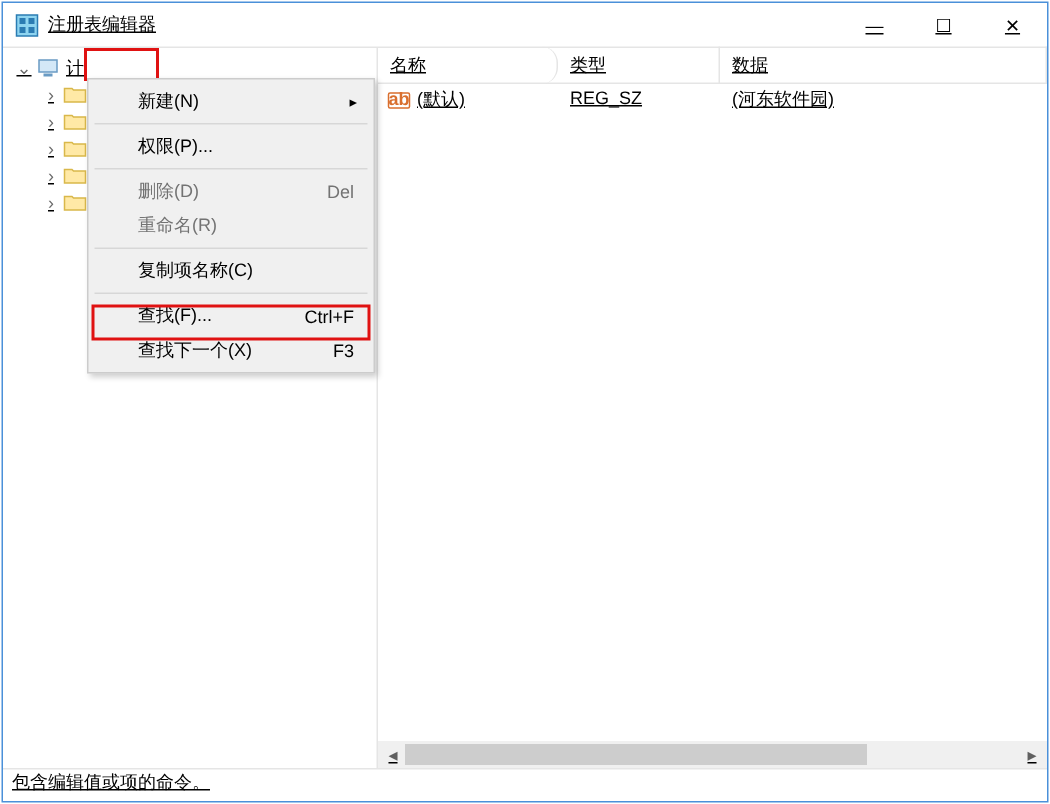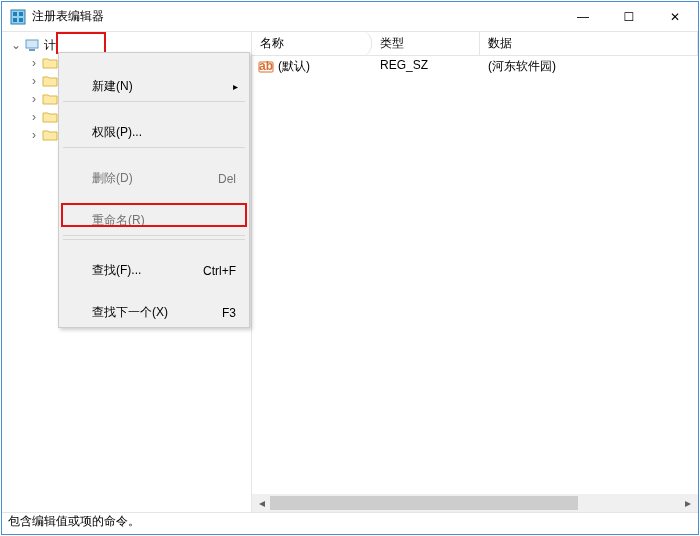--- a/index.html
+++ b/index.html
@@ -1,18 +1,18 @@
 <!DOCTYPE html>
 <html><head>
 <meta charset="utf-8">
 <style>
   * { margin: 0; padding: 0; box-sizing: border-box; font-family: "Microsoft YaHei", "SimSun", sans-serif; font-size: 12px; }
   body { background: #ffffff; width: 700px; height: 536px; position: relative; overflow: hidden; }
   
-  .window { border: 1px solid #4a90d9; width: 698px; height: 534px; position: absolute; top: 1px; left: 1px; background: #fff; display: flex; flex-direction: column; }
+  .window { border: 1px solid #4a90d9; width: 698px; height: 534px; position: absolute; top: 1px; left: 1px; background: #fff; display: flex; flex-direction: column; text-decoration: underline; }
   
   
   .titlebar { height: 30px; background: #fff; display: flex; align-items: center; padding-left: 8px; border-bottom: 1px solid #e5e5e5; }
   .title-icon { width: 16px; height: 16px; margin-right: 6px; }
   .title-text { flex: 1; color: #000; }
   .win-controls { display: flex; height: 100%; }
   .win-btn { width: 46px; display: flex; align-items: center; justify-content: center; cursor: default; }
   
   
   .menubar { height: 20px; background: #fff; display: flex; align-items: center; padding-left: 6px; border-bottom: 1px solid #e5e5e5; gap: 2px; }
@@ -43,21 +43,21 @@
   .cell-data { flex: 1; padding-left: 8px; }
   .value-icon { width: 16px; height: 16px; }
   
   
   .watermark-bg { position: absolute; top: 0; left: 0; right: 0; pointer-events: none; font-size: 36px; font-weight: bold; color: rgba(150,150,150,0.25); letter-spacing: 2px; padding-left: 10px; padding-top: -2px; line-height: 50px; white-space: nowrap; overflow: hidden; }
   .watermark-url { position: absolute; top: 56px; left: 78px; color: #e01212; font-size: 17px; font-weight: 700; letter-spacing: 1px; pointer-events: none; }
   .watermark-logo { position: absolute; top: 12px; left: 2px; pointer-events: none; }
   
   
   .dropdown { position: absolute; top: 52px; left: 58px; width: 192px; background: #f0f0f0; border: 1px solid #cccccc; box-shadow: 2px 2px 4px rgba(0,0,0,0.2); padding: 3px; z-index: 10; }
-  .dd-item { height: 23px; display: flex; align-items: center; padding-left: 30px; padding-right: 10px; cursor: default; position: relative; margin-top: 19px; }
+  .dd-item { height: 23px; display: flex; align-items: center; padding-left: 30px; padding-right: 10px; cursor: default; position: relative; }
   .dd-item.disabled { color: #737373; }
   .dd-sep { height: 1px; background: #d7d7d7; margin: 3px 1px; }
   .dd-arrow { position: absolute; right: 8px; font-size: 10px; }
   .dd-shortcut { margin-left: auto; }
   .dd-highlight { position: absolute; border: 2px solid #e01212; pointer-events: none; }
   
   
   .statusbar { height: 22px; border-top: 1px solid #e5e5e5; display: flex; padding-left: 6px; }
   
   
@@ -189,20 +189,23 @@
   </div>
   <div class="dd-sep"></div>
   <div class="dd-item disabled">
     <span>删除(D)</span>
     <span class="dd-shortcut">Del</span>
   </div>
   <div class="dd-item disabled">
     <span>重命名(R)</span>
   </div>
   <div class="dd-sep"></div>
+  <div class="dd-item">
+    <span>复制项名称(C)</span>
+  </div>
   <div class="dd-sep"></div>
   <div class="dd-item">
     <span>查找(F)...</span>
     <span class="dd-shortcut">Ctrl+F</span>
   </div>
   <div class="dd-item">
     <span>查找下一个(X)</span>
     <span class="dd-shortcut">F3</span>
   </div>
 

